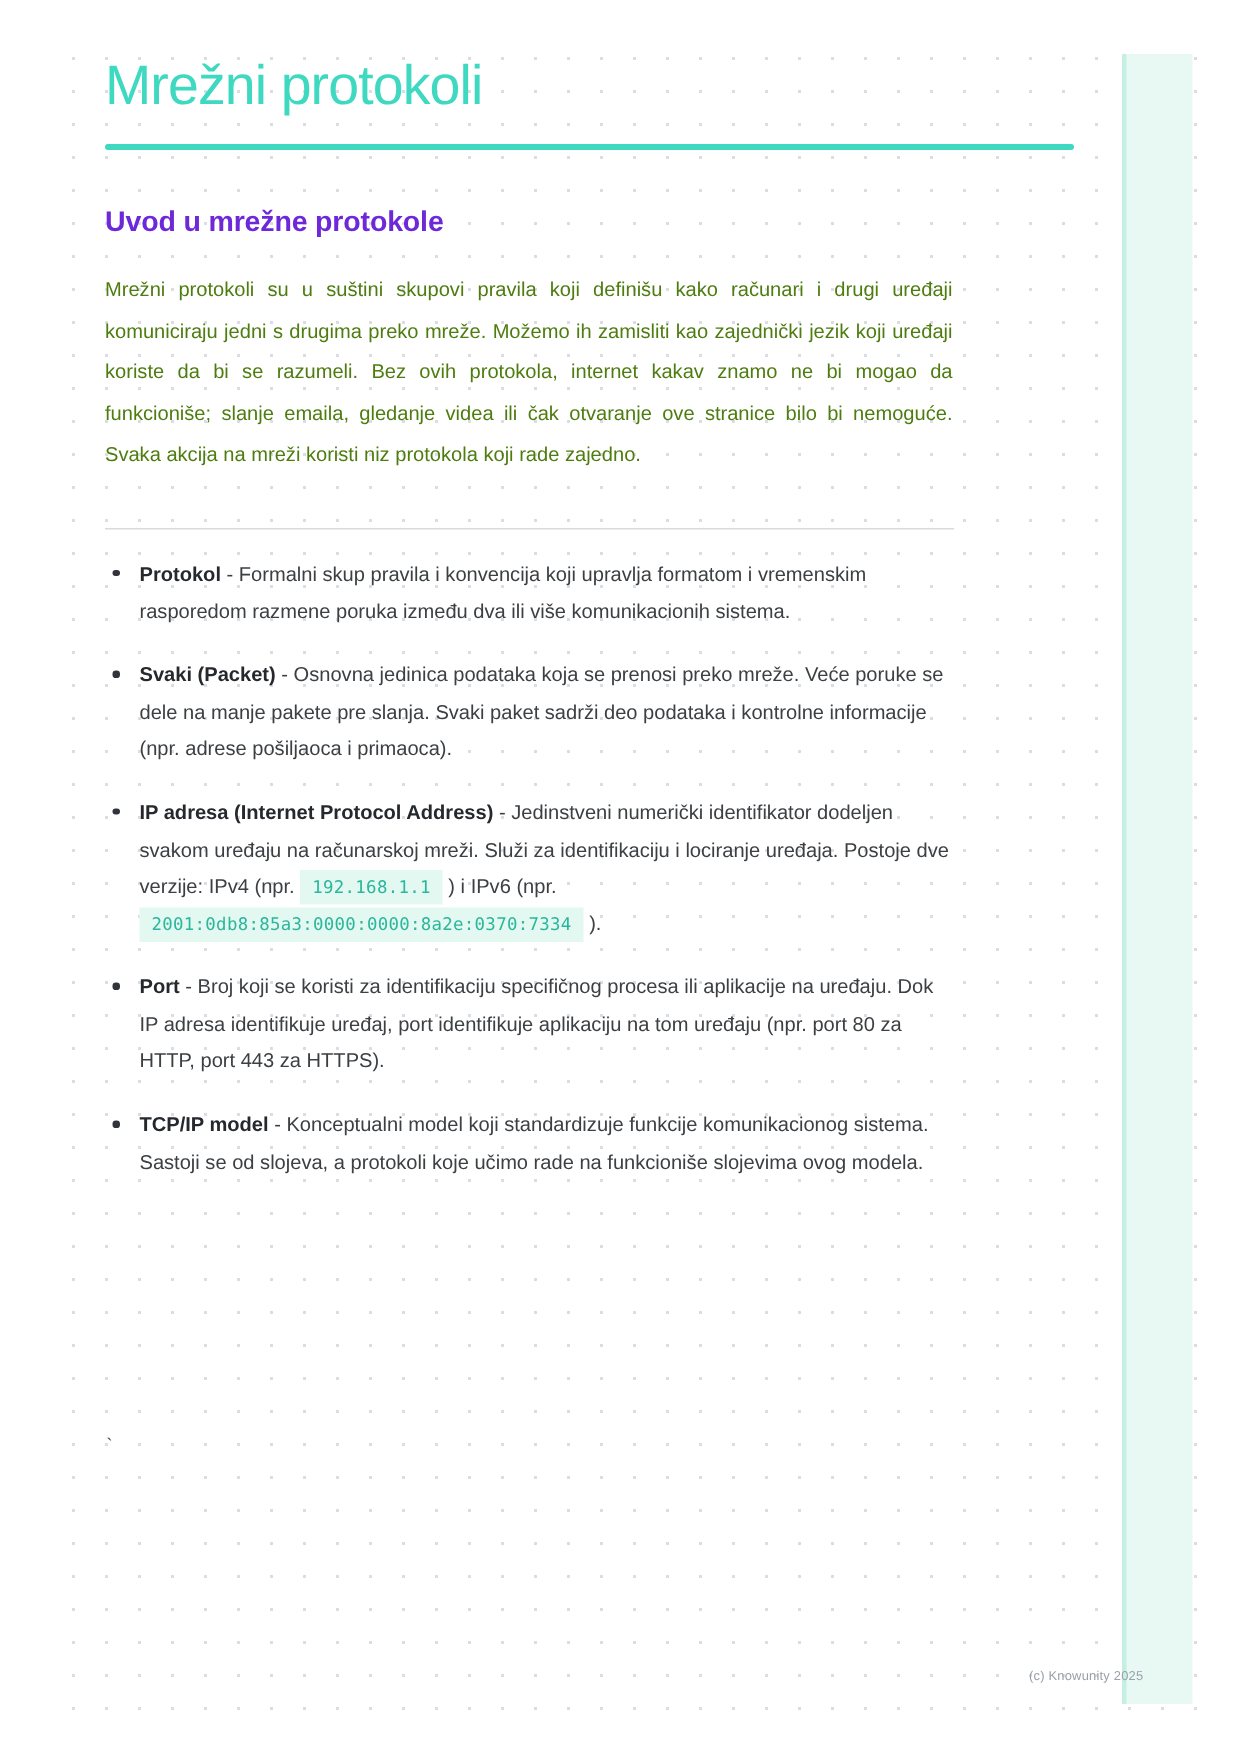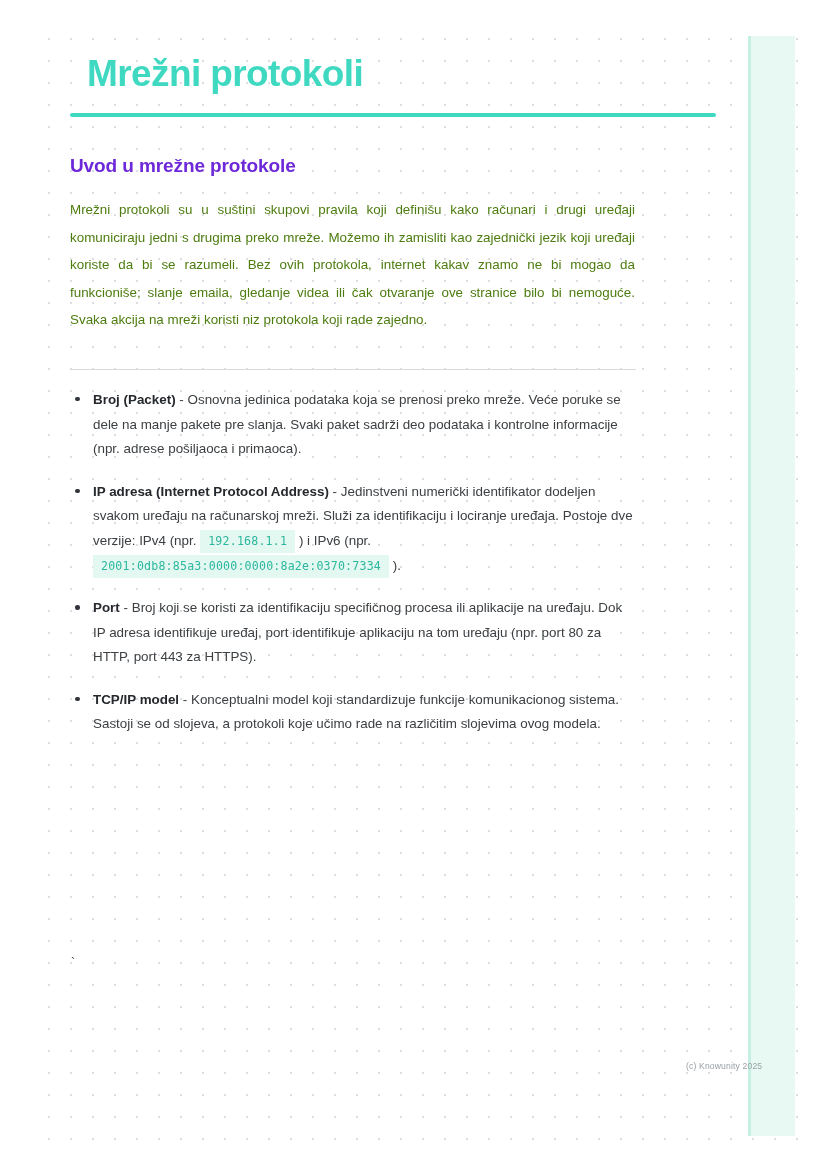--- a/index.html
+++ b/index.html
@@ -49,25 +49,25 @@
   
   .content {
     position: absolute;
     left: 70px;
     top: 0;
     width: 566px;
     z-index: 2;
   }
 
   .doc-title {
-    margin: 17px;
+    margin: 0;
     padding-top: 36px;
     font-size: 37px;
     line-height: 1.12;
-    font-weight: bold;
+    font-weight: normal;
     letter-spacing: -0.6px;
     color: #3ed9c0;
   }
 
   .title-rule {
     margin-top: 19px;
     width: 646px;
     height: 4px;
     background: #3ed9c0;
     border-radius: 2px;
@@ -155,21 +155,21 @@
     font-size: 12px;
     line-height: 12px;
     color: #42464c;
     z-index: 2;
     font-family: "Liberation Sans", sans-serif;
   }
 
   .footer-credit {
     position: absolute;
     left: 686px;
-    top: 1061px;
+    top: 1112px;
     font-size: 8.6px;
     letter-spacing: 0.15px;
     color: #9aa0a6;
     z-index: 3;
     white-space: nowrap;
     text-align: right;
   }
 </style>
 </head>
 <body>
@@ -185,39 +185,43 @@
     <div class="title-rule"></div>
 
     <h2 class="section-heading">Uvod u mrežne protokole</h2>
     <p class="body-paragraph">Mrežni protokoli su u suštini skupovi pravila koji definišu kako računari i drugi uređaji komuniciraju jedni s drugima preko mreže. Možemo ih zamisliti kao zajednički jezik koji uređaji koriste da bi se razumeli. Bez ovih protokola, internet kakav znamo ne bi mogao da funkcioniše; slanje emaila, gledanje videa ili čak otvaranje ove stranice bilo bi nemoguće. Svaka akcija na mreži koristi niz protokola koji rade zajedno.</p>
 
     <div class="divider"></div>
 
 
     <ul class="term-list">
 
-
-      <li class="term-item">
-        <span class="bullet-dot"></span>
-        <span class="term-name">Broj (Packet)</span><span> - </span><span>Osnovna jedinica podataka koja se prenosi preko mreže. Veće poruke se dele na manje pakete pre slanja. Svaki paket sadrži deo podataka i kontrolne informacije (npr. adrese pošiljaoca i primaoca).</span>
+      <li class="term-item">
+        <span class="bullet-dot"></span>
+        <span class="term-name">Protokol</span><span> - </span><span>Formalni skup pravila i konvencija koji upravlja formatom i vremenskim rasporedom razmene poruka između dva ili više komunikacionih sistema.</span>
+      </li>
+
+      <li class="term-item">
+        <span class="bullet-dot"></span>
+        <span class="term-name">Svaki (Packet)</span><span> - </span><span>Osnovna jedinica podataka koja se prenosi preko mreže. Veće poruke se dele na manje pakete pre slanja. Svaki paket sadrži deo podataka i kontrolne informacije (npr. adrese pošiljaoca i primaoca).</span>
       </li>
 
       <li class="term-item">
         <span class="bullet-dot"></span>
         <span class="term-name">IP adresa (Internet Protocol Address)</span><span> - </span><span>Jedinstveni numerički identifikator dodeljen svakom uređaju na računarskoj mreži. Služi za identifikaciju i lociranje uređaja. Postoje dve verzije: IPv4 (npr. </span><code class="inline-code">192.168.1.1</code><span> ) i IPv6 (npr. </span><code class="inline-code">2001:0db8:85a3:0000:0000:8a2e:0370:7334</code><span> ).</span>
       </li>
 
       <li class="term-item">
         <span class="bullet-dot"></span>
         <span class="term-name">Port</span><span> - </span><span>Broj koji se koristi za identifikaciju specifičnog procesa ili aplikacije na uređaju. Dok IP adresa identifikuje uređaj, port identifikuje aplikaciju na tom uređaju (npr. port 80 za HTTP, port 443 za HTTPS).</span>
       </li>
 
       <li class="term-item">
         <span class="bullet-dot"></span>
-        <span class="term-name">TCP/IP model</span><span> - </span><span>Konceptualni model koji standardizuje funkcije komunikacionog sistema. Sastoji se od slojeva, a protokoli koje učimo rade na različitim slojevima ovog modela.</span>
+        <span class="term-name">TCP/IP model</span><span> - </span><span>Konceptualni model koji standardizuje funkcije komunikacionog sistema. Sastoji se od slojeva, a protokoli koje učimo rade na funkcioniše slojevima ovog modela.</span>
       </li>
 
     </ul>
 
   </div>
 
   <div class="stray-mark">`</div>
   <div class="footer-credit">(c) Knowunity 2025</div>
 
 </div>

